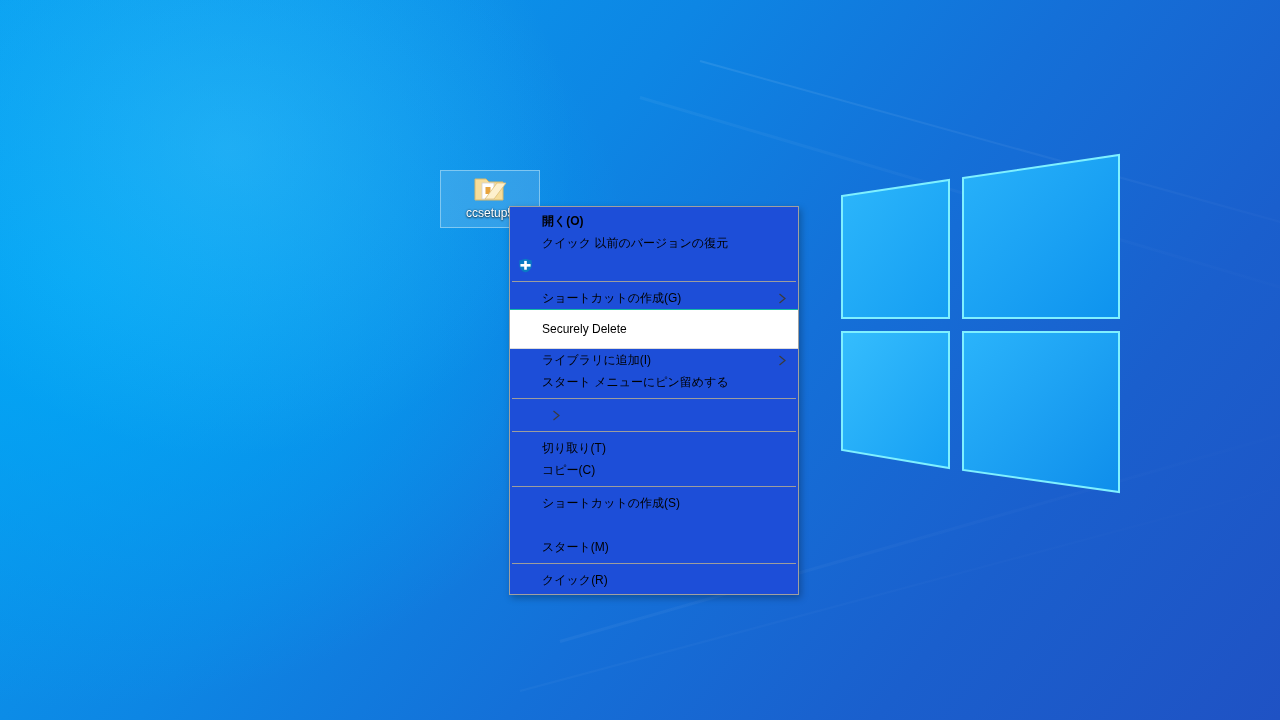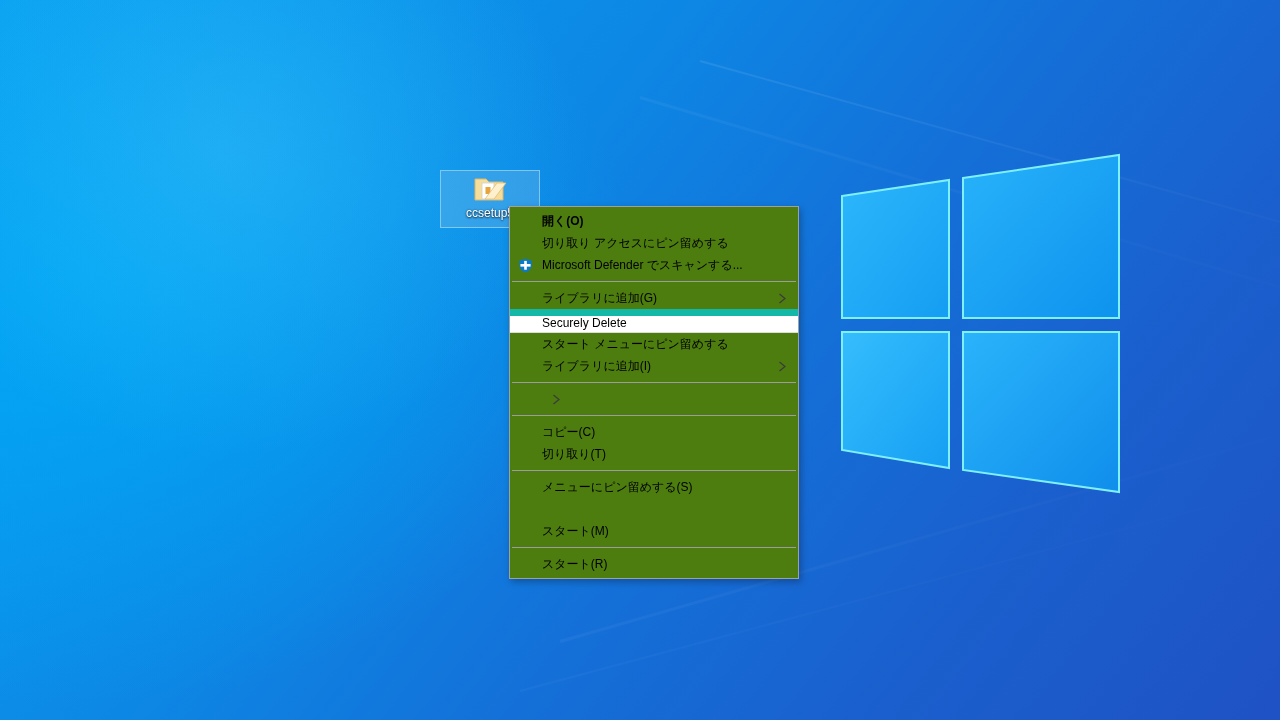--- a/index.html
+++ b/index.html
@@ -89,21 +89,21 @@
     white-space: nowrap;
     line-height: 14px;
   }
 
   
   .ctx-menu {
     position: absolute;
     left: 509px;
     top: 206px;
     width: 290px;
-    background: #4d7c0f;
+    background: #1d4ed8;
     border: 1px solid #a0a0a0;
     box-sizing: border-box;
     box-shadow: 2px 3px 7px rgba(0,0,0,0.28);
     padding: 3px 0 3px 0;
     font-size: 12px;
     color: #000000;
   }
 
   .ctx-item {
     position: relative;
@@ -127,24 +127,23 @@
   .ctx-item .ico svg { display:block; }
   .ctx-item .txt {
     flex: 1 1 auto;
     line-height: 18px;
     overflow: hidden;
   }
   .ctx-item.bold .txt { font-weight: bold; }
 
   .ctx-item.highlight {
     background: #ffffff;
-    border-top: 7px solid #14b8a6;
+    border-top: 1px solid #14b8a6;
     border-bottom: 1px solid #dcdcdc;
-    height: 24px;
-    align-items: flex-end;
+    height: 40px;
   }
 
   .chevron {
     width: 12px;
     min-width: 12px;
     height: 12px;
     margin-left: 8px;
     display: flex;
     align-items: center;
     justify-content: center;
@@ -214,108 +213,107 @@
 
   <div class="ctx-menu">
 
     <div class="ctx-item bold">
       <span class="ico"></span>
       <span class="txt">開く(O)</span>
     </div>
 
     <div class="ctx-item">
       <span class="ico"></span>
-      <span class="txt">切り取り アクセスにピン留めする</span>
+      <span class="txt">クイック 以前のバージョンの復元</span>
     </div>
 
     <div class="ctx-item">
       <span class="ico">
         <svg width="15" height="15" viewBox="0 0 16 16" xmlns="http://www.w3.org/2000/svg">
           <path d="M8 0.7 L14.6 2.6 V7.4 C14.6 11.4 11.6 14.3 8 15.3 C4.4 14.3 1.4 11.4 1.4 7.4 V2.6 Z" fill="#0a7bc4"></path>
           <rect x="6.6" y="3.1" width="2.8" height="9.4" fill="#ffffff"></rect>
           <rect x="2.6" y="6.4" width="10.8" height="2.8" fill="#ffffff"></rect>
         </svg>
       </span>
-      <span class="txt">Microsoft Defender でスキャンする...</span>
-    </div>
-
-    <div class="ctx-sep"></div>
-
-    <div class="ctx-item">
-      <span class="ico"></span>
-      <span class="txt">ライブラリに追加(G)</span>
+    </div>
+
+    <div class="ctx-sep"></div>
+
+    <div class="ctx-item">
+      <span class="ico"></span>
+      <span class="txt">ショートカットの作成(G)</span>
       <span class="chevron">
         <svg width="9" height="11" viewBox="0 0 9 11" xmlns="http://www.w3.org/2000/svg">
           <polyline points="1.5,1 7,5.5 1.5,10" fill="none" stroke="#3b3b3b" stroke-width="1.2"></polyline>
         </svg>
       </span>
     </div>
 
 
     <div class="ctx-item highlight">
       <span class="ico"></span>
       <span class="txt">Securely Delete</span>
-    </div>
-
-    <div class="ctx-item">
-      <span class="ico"></span>
-      <span class="txt">スタート メニューにピン留めする</span>
     </div>
 
     <div class="ctx-item">
       <span class="ico"></span>
       <span class="txt">ライブラリに追加(I)</span>
       <span class="chevron">
         <svg width="9" height="11" viewBox="0 0 9 11" xmlns="http://www.w3.org/2000/svg">
           <polyline points="1.5,1 7,5.5 1.5,10" fill="none" stroke="#3b3b3b" stroke-width="1.2"></polyline>
         </svg>
       </span>
     </div>
 
+    <div class="ctx-item">
+      <span class="ico"></span>
+      <span class="txt">スタート メニューにピン留めする</span>
+    </div>
+
     <div class="ctx-sep"></div>
 
     <div class="ctx-item">
       <span class="ico"></span>
       <span class="chevron">
         <svg width="9" height="11" viewBox="0 0 9 11" xmlns="http://www.w3.org/2000/svg">
           <polyline points="1.5,1 7,5.5 1.5,10" fill="none" stroke="#3b3b3b" stroke-width="1.2"></polyline>
         </svg>
       </span>
     </div>
 
     <div class="ctx-sep"></div>
 
     <div class="ctx-item">
       <span class="ico"></span>
+      <span class="txt">切り取り(T)</span>
+    </div>
+
+    <div class="ctx-item">
+      <span class="ico"></span>
       <span class="txt">コピー(C)</span>
     </div>
 
-    <div class="ctx-item">
-      <span class="ico"></span>
-      <span class="txt">切り取り(T)</span>
-    </div>
-
-    <div class="ctx-sep"></div>
-
-    <div class="ctx-item">
-      <span class="ico"></span>
-      <span class="txt">メニューにピン留めする(S)</span>
+    <div class="ctx-sep"></div>
+
+    <div class="ctx-item">
+      <span class="ico"></span>
+      <span class="txt">ショートカットの作成(S)</span>
     </div>
 
     <div class="ctx-item">
       <span class="ico"></span>
     </div>
 
     <div class="ctx-item">
       <span class="ico"></span>
       <span class="txt">スタート(M)</span>
     </div>
 
     <div class="ctx-sep"></div>
 
     <div class="ctx-item">
       <span class="ico"></span>
-      <span class="txt">スタート(R)</span>
+      <span class="txt">クイック(R)</span>
     </div>
 
   </div>
 
 </div>
 
 </body></html>

